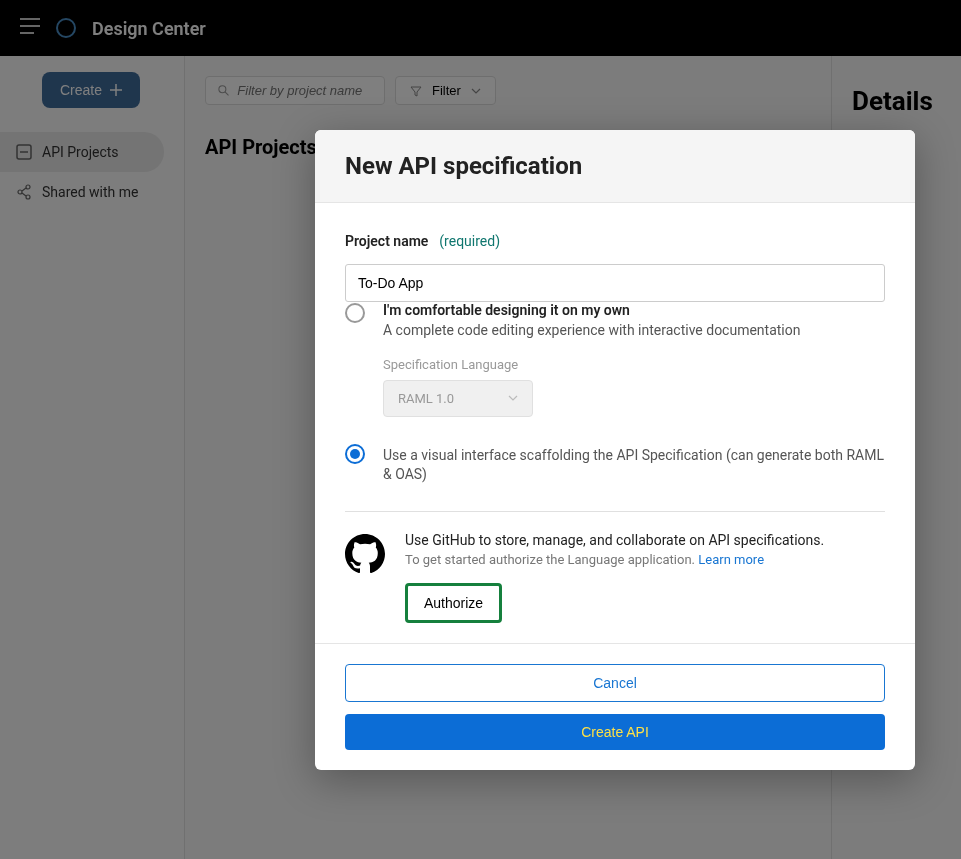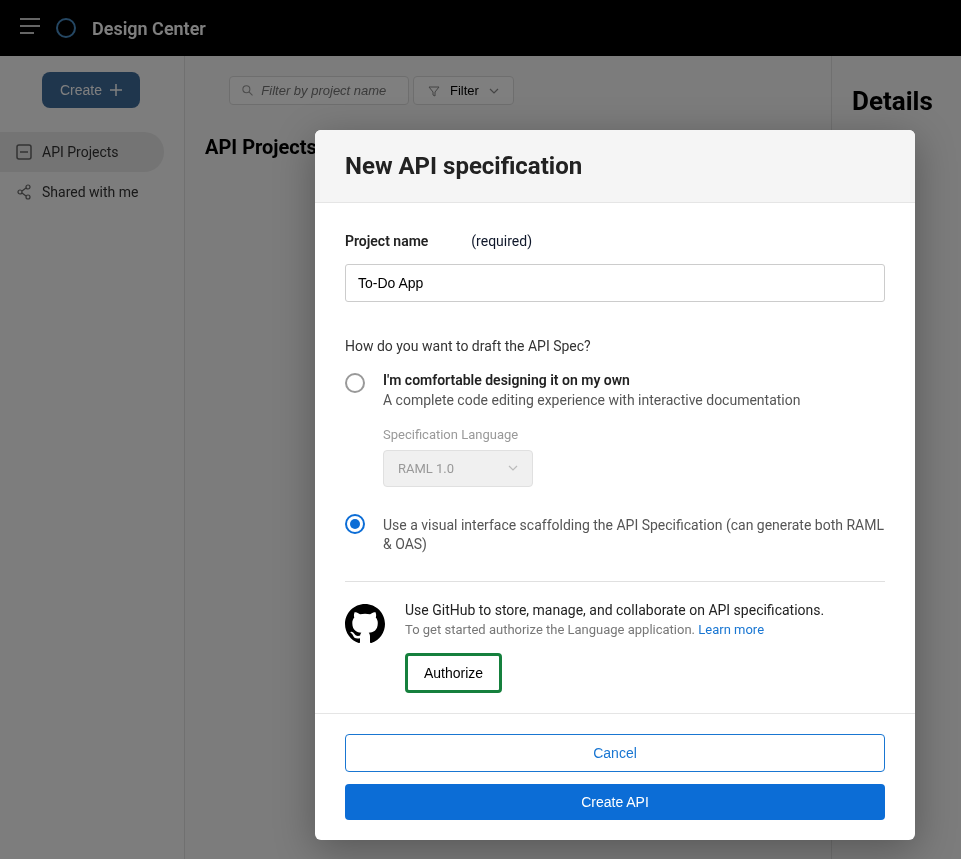--- a/index.html
+++ b/index.html
@@ -79,23 +79,22 @@
     }
     
     
     .content {
       flex: 1;
       padding: 20px;
       position: relative;
     }
     .filter-row {
       display: flex;
-      gap: 4px;
+      gap: 10px;
       margin-bottom: 30px;
-      margin-left: 24px;
     }
     .filter-input {
       display: flex;
       align-items: center;
       gap: 8px;
       border: 1px solid #ddd;
       padding: 6px 12px;
       border-radius: 4px;
       background: #fff;
       width: 180px;
@@ -175,23 +174,22 @@
     .modal-body {
       padding: 28px 30px 20px;
     }
     .field-label {
       font-size: 14px;
       font-weight: 600;
       color: #222;
     }
     .field-required {
       font-size: 14px;
-      color: #0f172a;
+      color: #0f766e;
       font-weight: 400;
-      margin-left: 32px;
     }
     .text-input {
       width: 100%;
       margin-top: 14px;
       padding: 10px 12px;
       border: 1px solid #ccc;
       border-radius: 3px;
       font-size: 14px;
     }
     .question {
@@ -308,21 +306,21 @@
       border: 1px solid #1976d2;
       color: #1976d2;
       padding: 10px 20px;
       border-radius: 4px;
       font-size: 14px;
       cursor: pointer;
     }
     .create-api-btn {
       background: #0c6dd6;
       border: none;
-      color: #ffffff;
+      color: #fde047;
       padding: 10px 32px;
       border-radius: 4px;
       font-size: 14px;
       font-weight: 500;
       cursor: pointer;
     }
   </style>
 </head>
 <body>
 
@@ -397,21 +395,20 @@
   <div class="modal-header">
     <h2 class="modal-title">New API specification</h2>
   </div>
   <div class="modal-body">
     <div>
       <span class="field-label">Project name</span>
       <span class="field-required">&nbsp;&nbsp;<span>(required)</span></span>
     </div>
     <input type="text" class="text-input" value="To-Do App" style="">
     
-    <div class="question">How do you want to draft the API Spec?</div>
     
     <div class="radio-option">
       <div class="radio-circle"></div>
       <div class="radio-content">
         <div class="radio-title">I'm comfortable designing it on my own</div>
         <div class="radio-desc">A complete code editing experience with interactive documentation</div>
         <div class="spec-lang-label">Specification Language</div>
         <div class="spec-select">
           <span>RAML 1.0</span>
           <svg width="10" height="6" viewBox="0 0 10 6">

